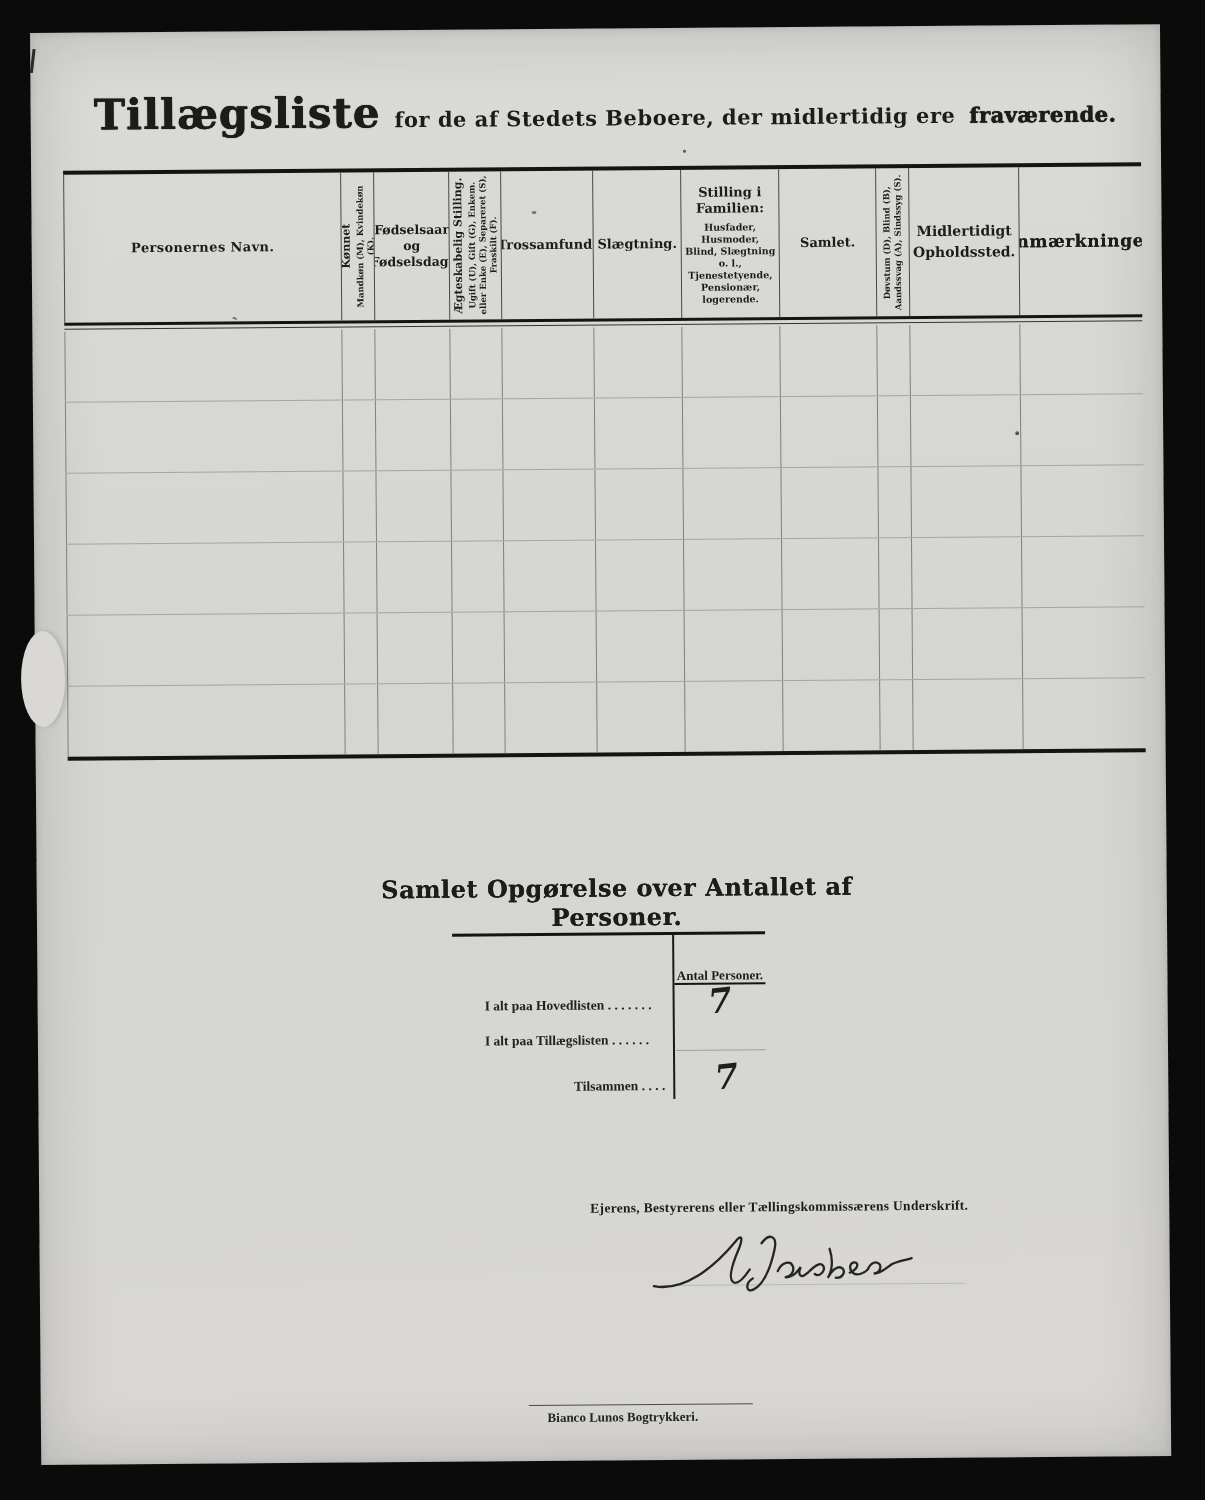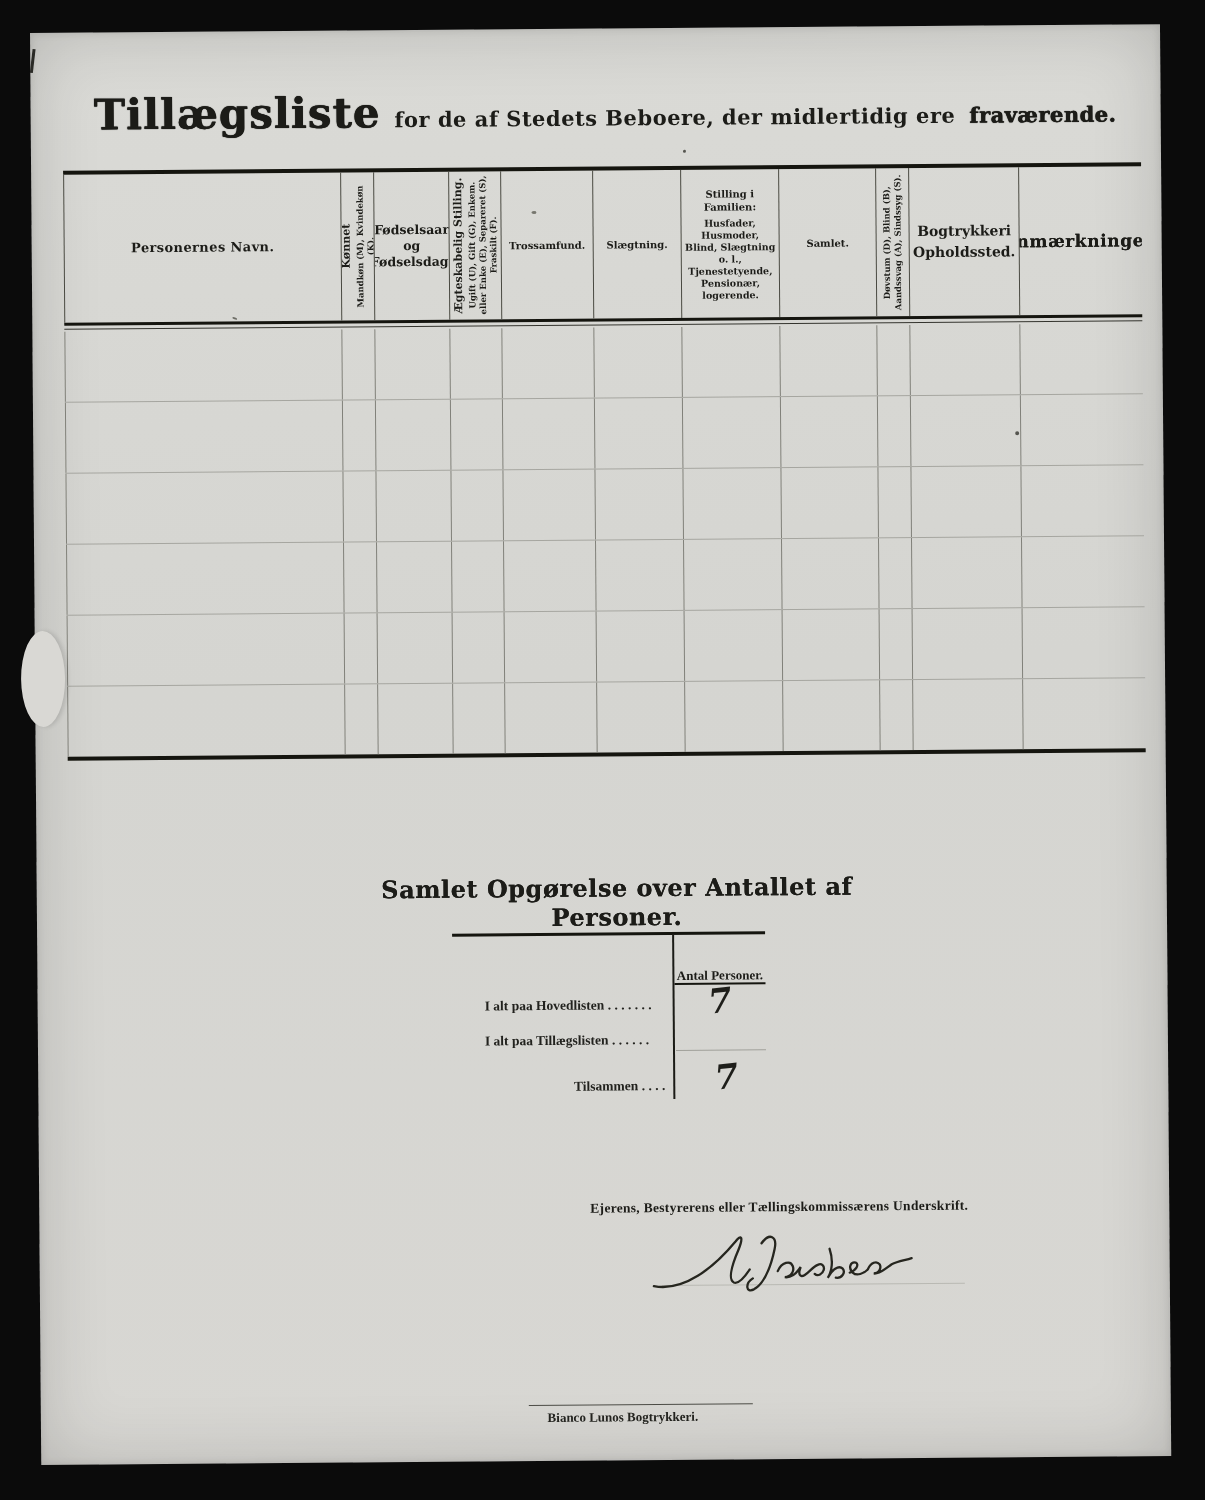--- a/index.html
+++ b/index.html
@@ -47,21 +47,21 @@
   }
   .head-gap{height:6px;display:flex;align-items:center;}
   .head-gap .thin{height:1px;width:100%;background:#34342e;}
   .hc{
     border-right:1px solid #4a4a42;
     display:flex;flex-direction:column;align-items:center;justify-content:center;
     text-align:center;padding:3px 3px;overflow:hidden;
   }
   .hc:first-child{border-left:1px solid #4a4a42;}
   .hc:last-child{border-right:none;}
-  .hc-title{font-weight:bold;font-size:10px;line-height:1.3;}
+  .hc-title{font-weight:bold;font-size:13px;line-height:1.3;}
   .hc-sub{font-weight:bold;font-size:10px;line-height:1.25;margin-top:4px;}
   .c0 .hc-title{font-size:13px;letter-spacing:0.4px;}
   .c2 .hc-title{font-size:12.5px;}
   .c6 .hc-title{margin-top:2px;}
   .c6 .hc-sub{font-size:9.5px;}
   .c9 .hc-title{font-size:14px;line-height:1.5;}
   .c10 .hc-title{font-size:17px;letter-spacing:0.6px;text-shadow:0 0 0.5px #1c1c18;}
   .hc.rot{flex-direction:row;justify-content:center;align-items:stretch;padding:4px 1px;}
   .vert{
     writing-mode:vertical-rl;transform:rotate(180deg);
@@ -179,21 +179,21 @@
         </div>
         <div class="hc c7">
           <div class="hc-title">Samlet.</div>
         </div>
         <div class="hc rot c8">
           <div class="vert">
             <span class="hc-title">Døvstum (D), Blind (B), Aandssvag (A), Sindssyg (S).</span>
           </div>
         </div>
         <div class="hc c9">
-          <div class="hc-title">Bogtrykkeri Opholdssted.</div>
+          <div class="hc-title">Midlertidigt Opholdssted.</div>
         </div>
         <div class="hc c10">
           <div class="hc-title">Anmærkninger.</div>
         </div>
       </div>
       <div class="head-gap">
           <div class="thin"></div>
         </div>
       <div class="tbody" id="tbody">
           <div class="trow">

